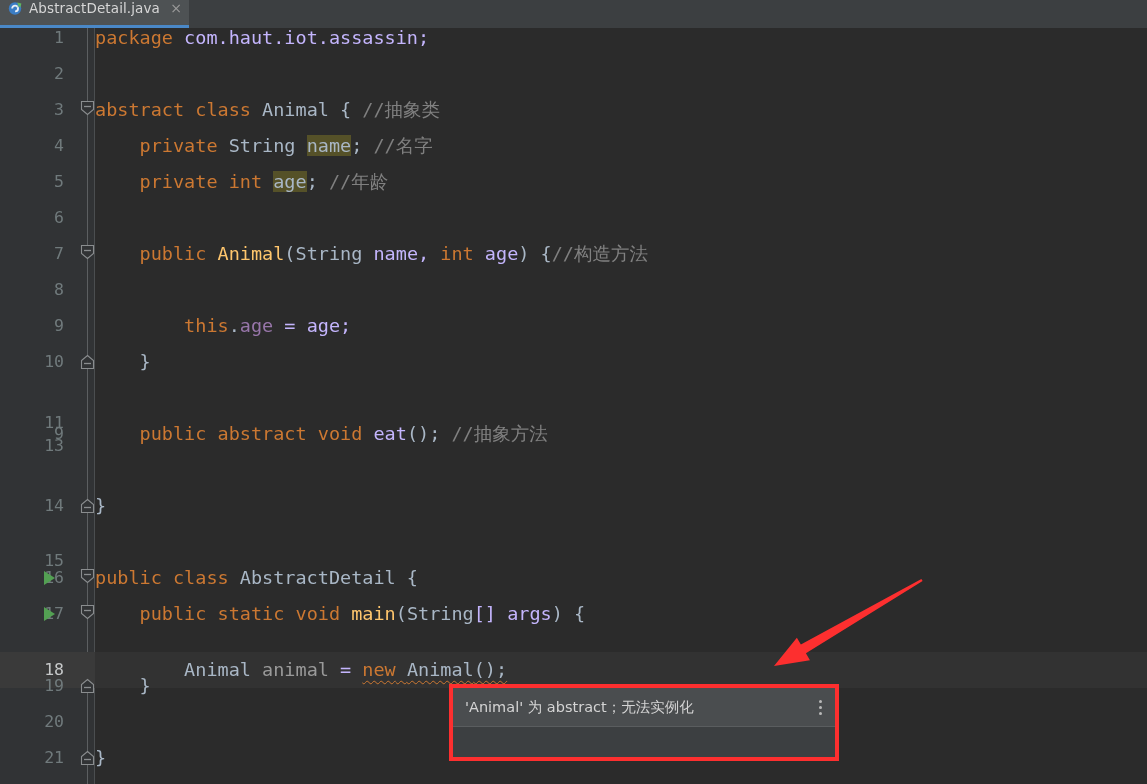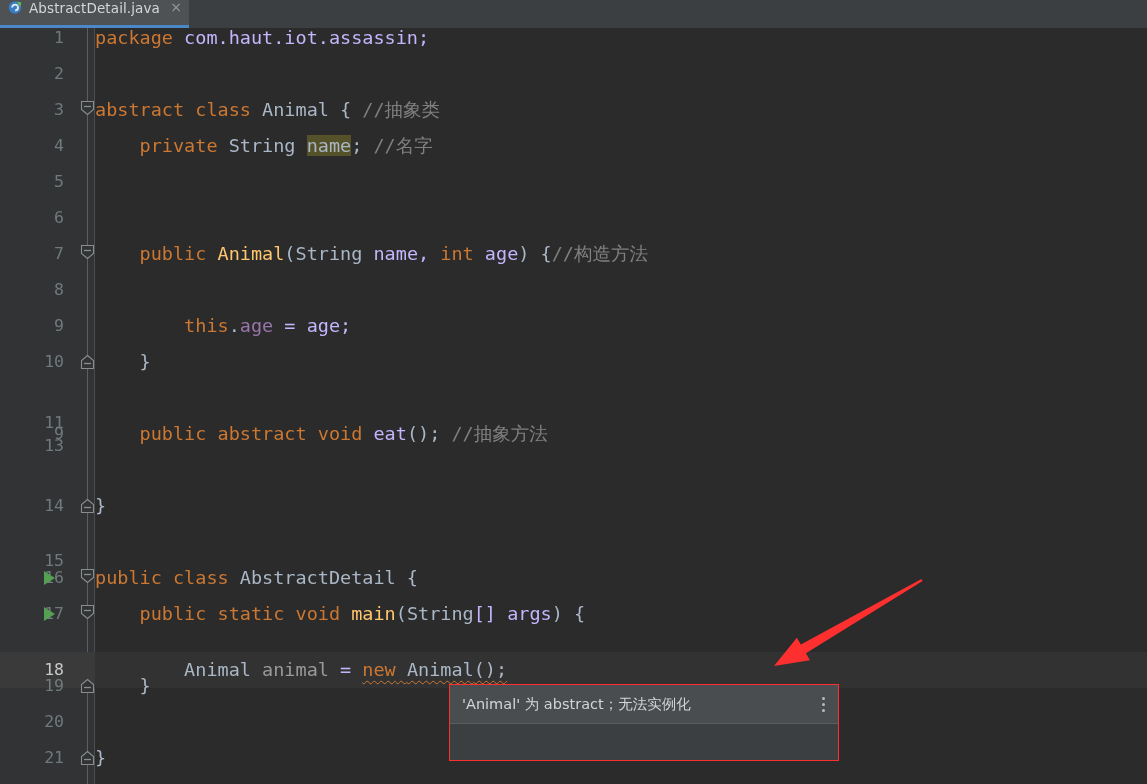--- a/index.html
+++ b/index.html
@@ -12,21 +12,21 @@
   #app{position:relative;width:1147px;height:784px;overflow:hidden;background:#2b2b2b;}
 
   
   .tabbar{
     position:absolute;left:0;top:0;width:1147px;height:28px;
     background:#3c3f41;
   }
   .tab{
     position:absolute;left:0;top:0;width:189px;height:28px;
     background:#4e5254;
-    display:flex;align-items:flex-start;
+    display:flex;align-items:center;
     box-sizing:border-box;padding:0 6px 12px 8px;
   }
   .tab-underline{
     position:absolute;left:0;bottom:0;width:189px;height:3px;background:#4a88c7;
   }
   .tab-icon{
     width:15px;height:15px;position:relative;flex:0 0 auto;margin-right:6px;
   }
   .tab-label{
     font-size:13.5px;color:#d6d6d6;white-space:nowrap;
@@ -101,21 +101,21 @@
   .code .hl{background:#555128;}
   .code .err{
     text-decoration:underline wavy #cc7832;
     text-underline-offset:4px;
     text-decoration-thickness:1px;
   }
 
   
   .popbox{
     position:absolute;
-    border:1px solid #fef9c3;
+    border:4px solid #fef9c3;
     box-sizing:border-box;
     background:#3c3f41;
   }
   .pop-msg{
     height:38px;background:#4a4d4f;display:flex;align-items:center;
     padding:0 8px 0 12px;box-sizing:border-box;position:relative;
   }
   .pop-msg-text{
     font-size:14.5px;color:#d4d4d4;white-space:nowrap;
   }
@@ -188,20 +188,21 @@
               <path d="M4 6.5 H11" stroke="#8a8d8f" stroke-width="1.3"></path>
             </svg></div>
           <div class="code"><span class="kw">abstract class </span><span class="cls">Animal</span><span class="br"> { </span><span class="cm">//抽象类</span></div>
         </div>
         <div class="line" style="top: 100px;">
           <div class="lineno">4</div>
           <div class="code"><span class="id">    </span><span class="kw">private</span><span class="cls"> String </span><span class="hl">name</span><span class="br">; </span><span class="cm">//名字</span></div>
         </div>
         <div class="line" style="top: 136px;">
           <div class="lineno">5</div>
+          <div class="code"><span class="id">    </span><span class="kw">private int</span><span class="id"> </span><span class="hl">age</span><span class="br">; </span><span class="cm">//年龄</span></div>
         </div>
         <div class="line" style="top: 172px;">
           <div class="lineno">6</div>
           <div class="code"></div>
         </div>
         <div class="line" style="top: 208px;">
           <div class="lineno">7</div>
           <div class="fold" style="top: 8px;"><svg width="15" height="16" viewBox="0 0 15 16">
               <path d="M1.5 1.5 H13.5 V9.5 L7.5 14.5 L1.5 9.5 Z" fill="#313335" stroke="#8a8d8f" stroke-width="1.1"></path>
               <path d="M4 6.5 H11" stroke="#8a8d8f" stroke-width="1.3"></path>

